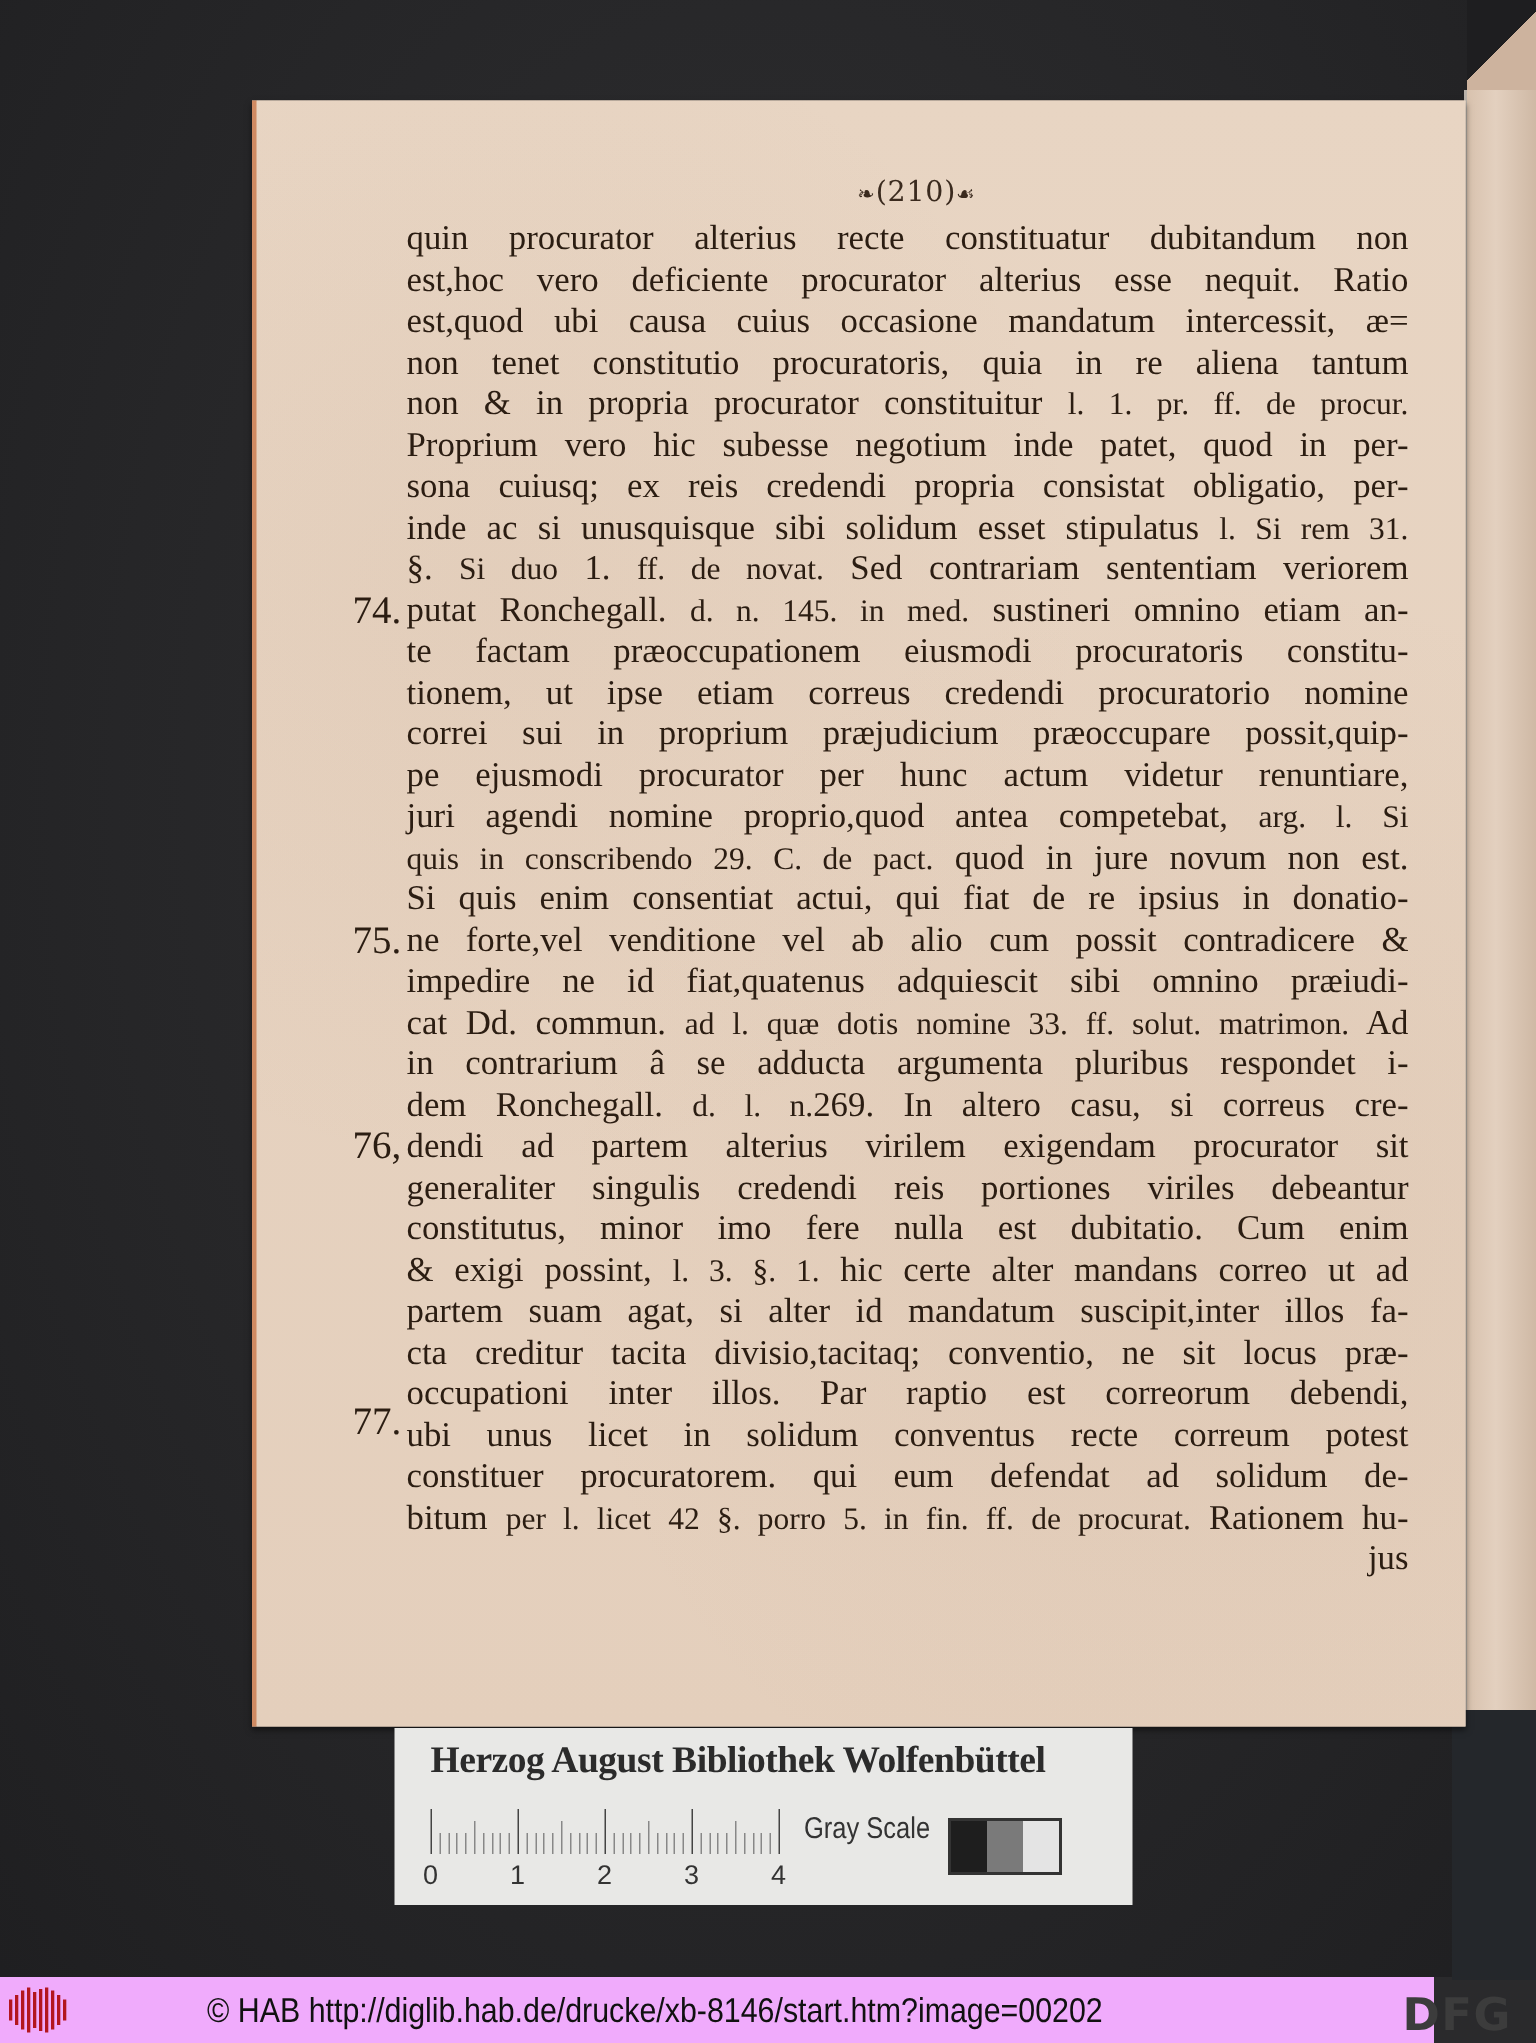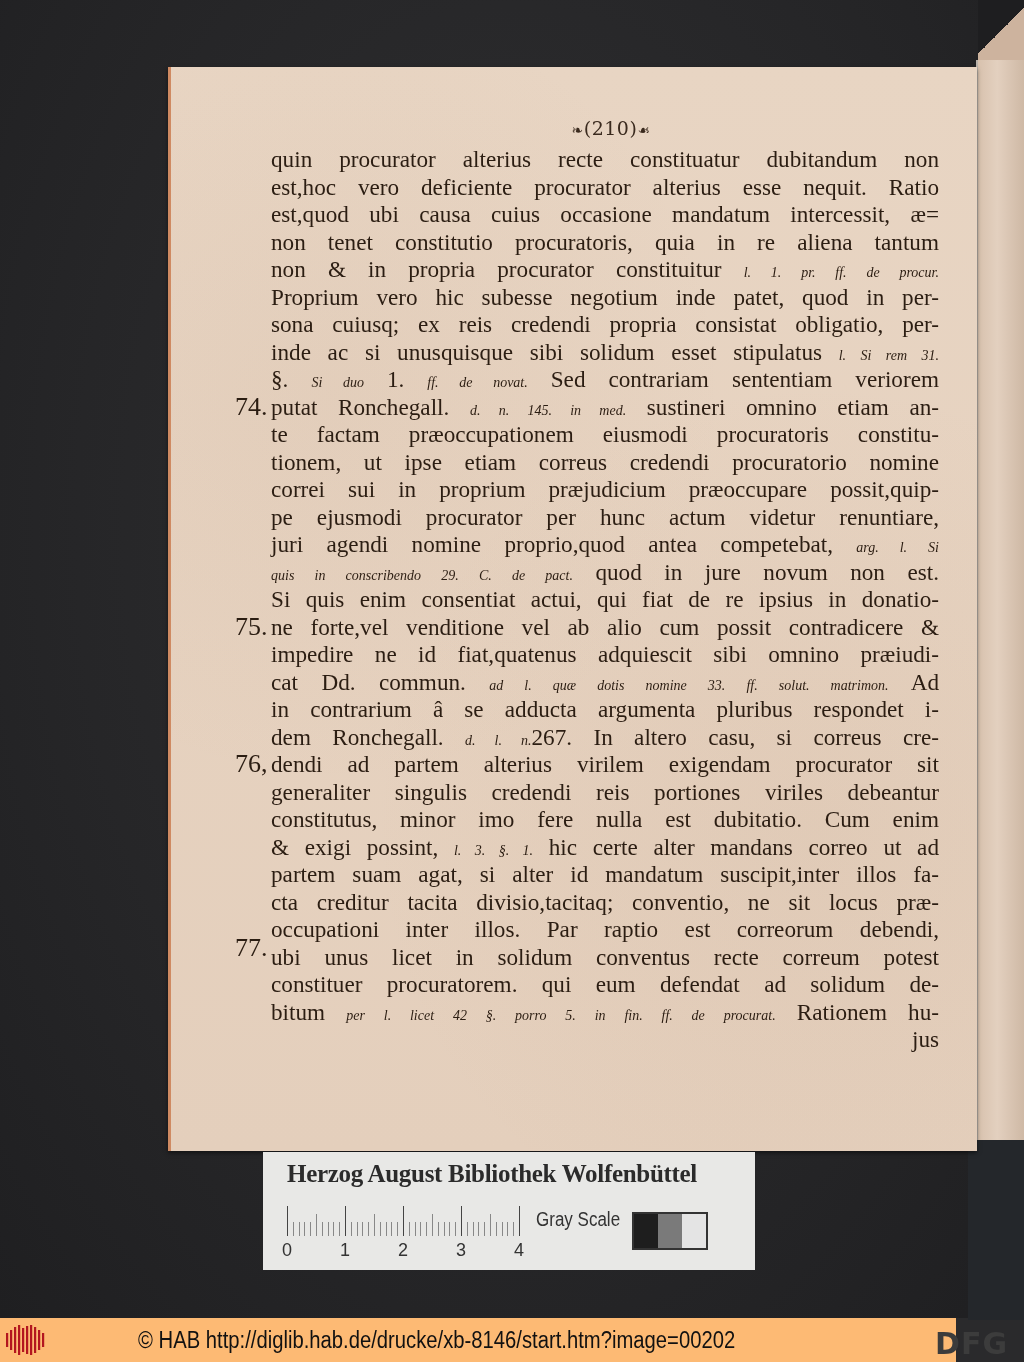--- a/index.html
+++ b/index.html
@@ -40,21 +40,21 @@
       font-size: 19px; color: #3a2a1e; letter-spacing: 0.5px;
     }
     .orn { font-size: 14px; color: #3a2a1e; }
     .text-block {
       position: absolute; left: 100px; top: 79px; width: 668px;
       font-family: "Liberation Serif", serif;
       font-size: 23.2px; line-height: 27.5px; color: #2b1d12;
     }
     .line { white-space: nowrap; height: 27.5px; text-align: justify; text-align-last: justify; }
     .line.last { text-align-last: right; }
-    .it { font-style: italic; font-size: 14px; }
+    .it { font-size: 21px; }
     .margin-num {
       position: absolute; font-family: "Liberation Serif", serif;
       font-size: 26px; color: #2b1d12;
     }
     .ruler-card {
       position: absolute; left: 227px; top: 1152px; width: 492px; height: 118px;
       background: #e8e8e6;
       margin-left: 36px;
     }
     .ruler-title {
@@ -73,21 +73,21 @@
       font-family: "Liberation Sans", sans-serif; font-size: 20px; color: #333;
       transform: scaleX(0.85); transform-origin: left;
     }
     .gray-scale {
       position: absolute; left: 369px; top: 60px; width: 72px; height: 34px;
       border: 2px solid #333; display: flex;
     }
     .gray-scale div { flex: 1; }
     .footer {
       position: absolute; left: 0; top: 1318px; width: 956px; height: 44px;
-      background: #fdba74; display: flex; align-items: center;
+      background: #f0abfc; display: flex; align-items: center;
     }
     .hab-logo { position: absolute; left: 4px; top: 6px; width: 42px; height: 32px; }
     .footer-text {
       position: absolute; left: 138px; top: 9px;
       font-family: "Liberation Sans", sans-serif; font-size: 23px; color: #111;
       transform: scaleX(0.88); transform-origin: left; white-space: nowrap;
     }
     .dfg-logo {
       position: absolute; left: 935px; top: 8px;
       font-family: "DejaVu Sans", sans-serif; font-weight: bold; font-size: 30px;
@@ -119,21 +119,21 @@
       <div class="line"><span>tionem, ut ipse etiam correus credendi procuratorio nomine</span></div>
       <div class="line"><span>correi sui in proprium præjudicium præoccupare possit,quip-</span></div>
       <div class="line"><span>pe ejusmodi procurator per hunc actum videtur renuntiare,</span></div>
       <div class="line"><span>juri agendi nomine proprio,quod antea competebat, </span><span class="it">arg. l. Si</span></div>
       <div class="line"><span class="it">quis in conscribendo 29. C. de pact.</span><span> quod in jure novum non est.</span></div>
       <div class="line"><span>Si quis enim    consentiat actui, qui fiat de re ipsius in donatio-</span></div>
       <div class="line"><span>ne forte,vel venditione vel ab alio cum possit contradicere &amp;</span></div>
       <div class="line"><span>impedire ne id fiat,quatenus adquiescit sibi omnino præiudi-</span></div>
       <div class="line"><span>cat Dd. commun. </span><span class="it">ad l. quæ dotis nomine 33. ff. solut. matrimon.</span><span> Ad</span></div>
       <div class="line"><span>in contrarium â se adducta argumenta pluribus respondet i-</span></div>
-      <div class="line"><span>dem Ronchegall. </span><span class="it">d. l. n.</span><span>267.    In    altero casu, si correus cre-</span></div>
+      <div class="line"><span>dem Ronchegall. </span><span class="it">d. l. n.</span><span>269.    In    altero casu, si correus cre-</span></div>
       <div class="line"><span>dendi ad partem alterius virilem exigendam procurator sit</span></div>
       <div class="line"><span>generaliter singulis credendi reis portiones viriles debeantur</span></div>
       <div class="line"><span>constitutus, minor imo fere nulla est dubitatio. Cum enim</span></div>
       <div class="line"><span>&amp; exigi possint, </span><span class="it">l. 3. §. 1.</span><span> hic certe alter mandans correo ut ad</span></div>
       <div class="line"><span>partem suam agat, si alter id mandatum suscipit,inter illos fa-</span></div>
       <div class="line"><span>cta creditur tacita divisio,tacitaq; conventio, ne sit locus præ-</span></div>
       <div class="line"><span>occupationi inter illos.   Par    raptio est correorum debendi,</span></div>
       <div class="line"><span>ubi unus licet in solidum conventus recte correum potest</span></div>
       <div class="line"><span>constituer procuratorem. qui eum defendat ad solidum de-</span></div>
       <div class="line"><span>bitum </span><span class="it">per l. licet 42 §. porro 5. in fin. ff. de procurat.</span><span> Rationem hu-</span></div>

